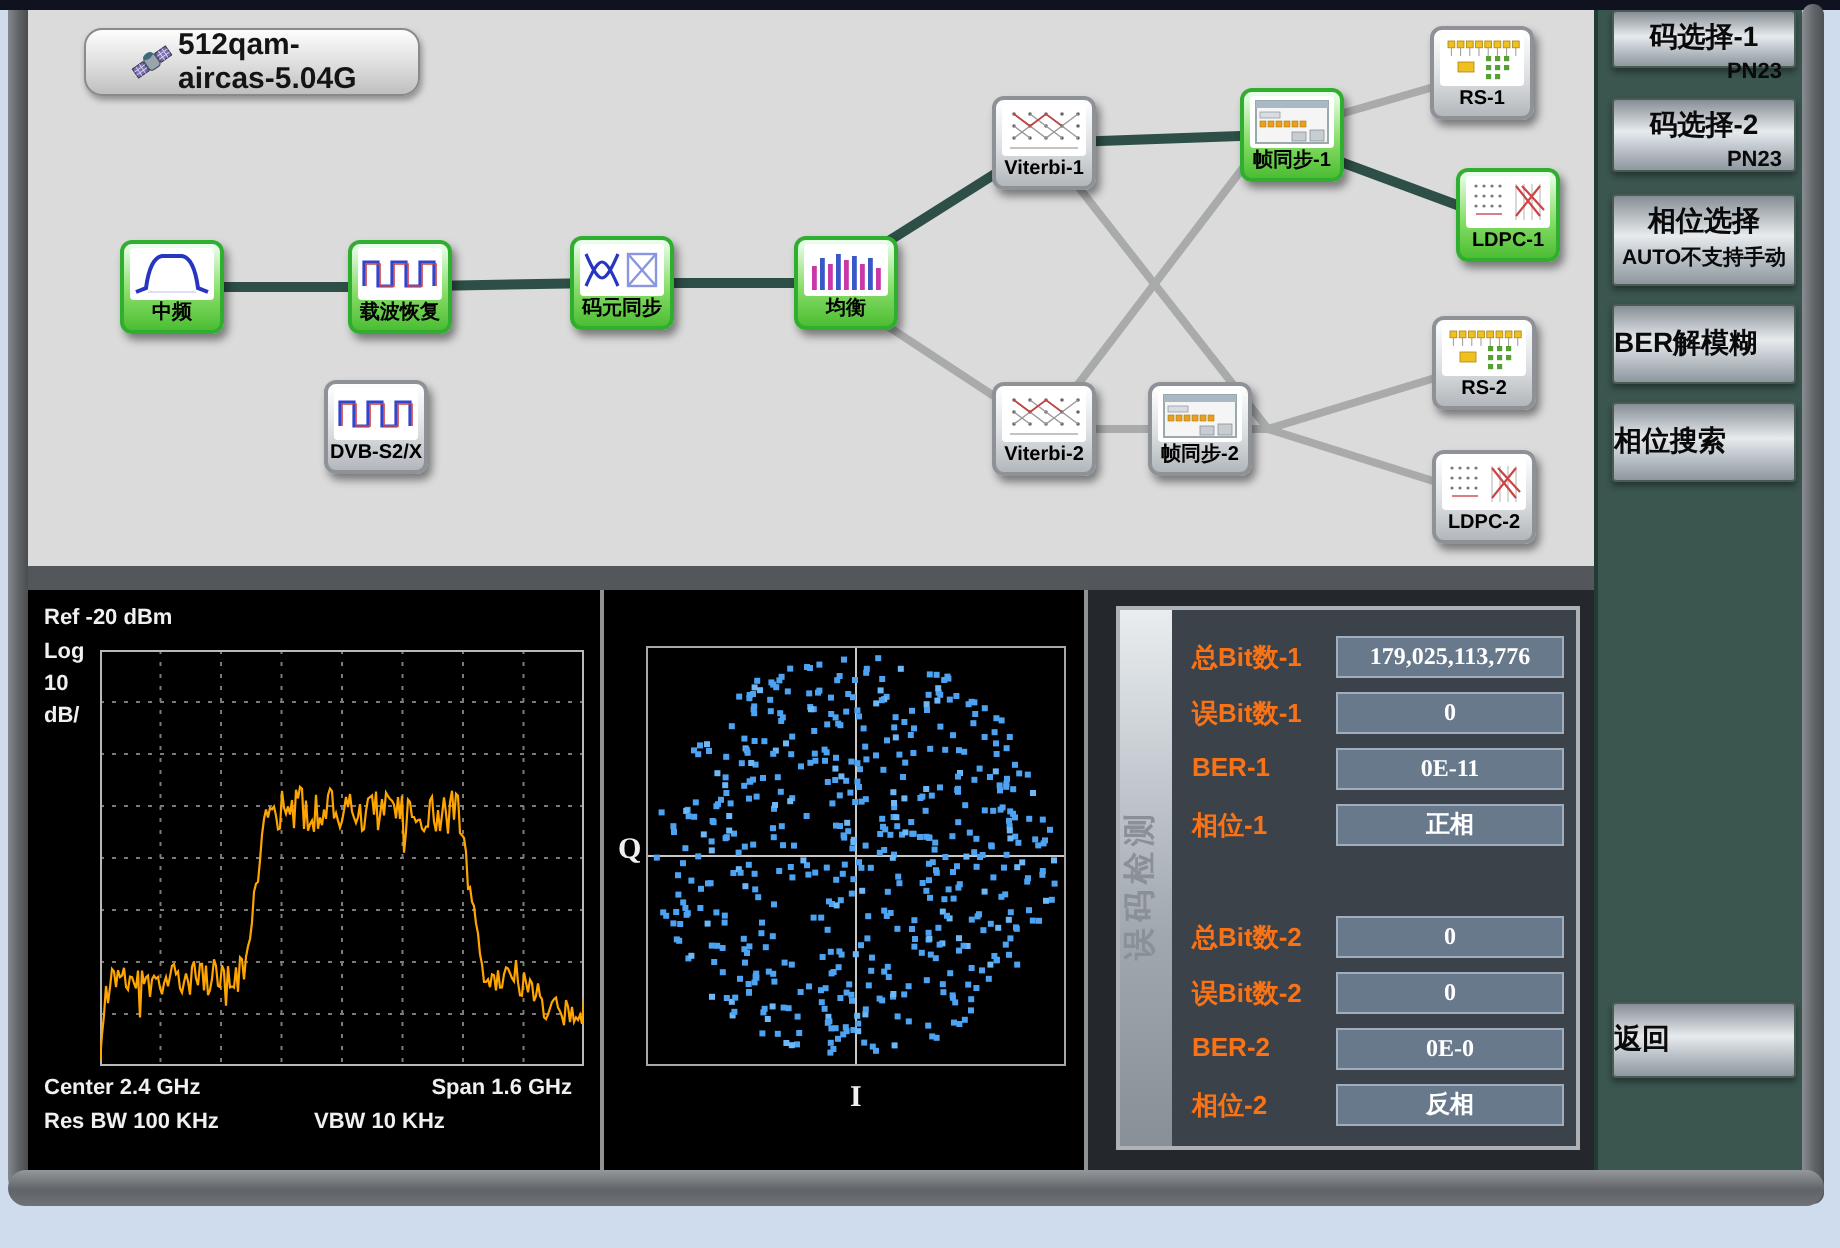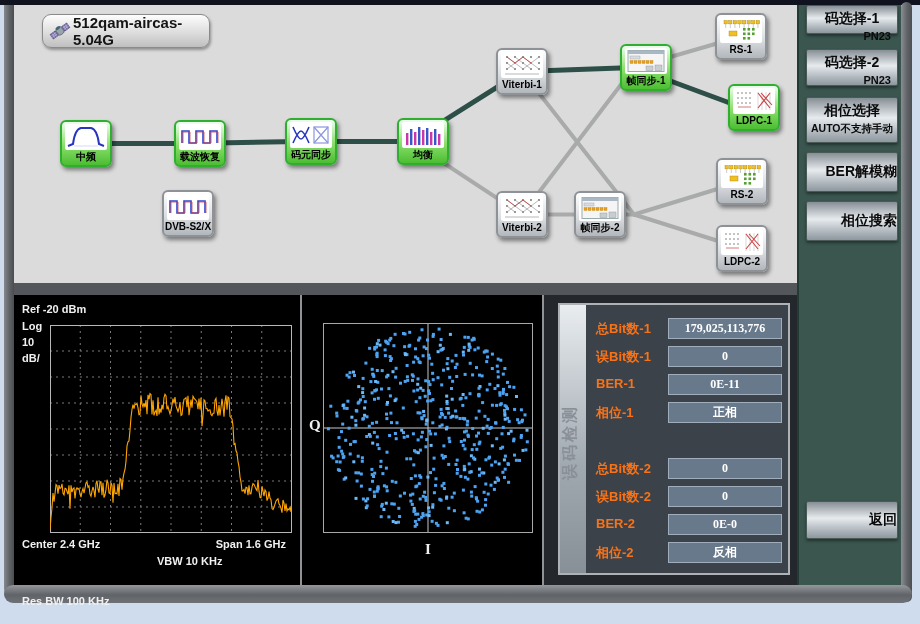--- a/index.html
+++ b/index.html
@@ -25,21 +25,21 @@
   }
   .node.active{border-color:#2fae2f;background:linear-gradient(180deg,#eefff0 0%,#8ade6a 55%,#4cbd33 100%);margin-left:12px;}
   .node.inactive{border-color:#8e9296;background:linear-gradient(180deg,#ffffff 0%,#dcdfe2 55%,#b2b7bb 100%);}
   .node-ico{flex:1;margin:2px 3px 0 3px;background:#fff;border-radius:2px;overflow:hidden;display:flex;align-items:center;justify-content:center;}
   .node-label{height:15px;line-height:14px;text-align:center;font-size:10px;font-weight:bold;color:#000;white-space:nowrap;}
   
   #title-btn{
     left:42px;top:14px;width:168px;height:34px;border-radius:9px;
     background:linear-gradient(180deg,#fdfdfd,#dadada 60%,#bfbfbf);
     border:1px solid #8a8a8a;box-shadow:1px 2px 3px rgba(0,0,0,.35);
-    display:flex;align-items:center;padding:0 6px;box-sizing:border-box;cursor:pointer;
+    display:flex;align-items:center;padding:0 22px;box-sizing:border-box;cursor:pointer;
   }
   #title-btn span{font-size:15px;font-weight:bold;color:#141414;}
   
   #panel-spectrum{left:14px;top:295px;width:286px;height:290px;background:#000;}
   #div1{left:300px;top:295px;width:2px;height:290px;background:#8f9396;}
   #panel-const{left:302px;top:295px;width:240px;height:290px;background:#000;}
   #div2{left:542px;top:295px;width:2px;height:290px;background:#8f9396;}
   #panel-ber{left:544px;top:295px;width:253px;height:290px;background:#24282c;}
   .spec-lab{position:absolute;color:#f0f0f0;font-size:11px;font-weight:bold;white-space:nowrap;}
   
@@ -62,21 +62,21 @@
   .side-btn{
     position:absolute;left:7px;width:92px;border-radius:2px;cursor:pointer;
     background:linear-gradient(180deg,#868e95 0%,#e7ebee 45%,#cdd3d8 60%,#8d979e 100%);
     border:1px solid #4a5a55;box-shadow:0 2px 3px rgba(0,0,0,.4);
     box-sizing:border-box;
   }
   .side-btn .main{display:block;text-align:center;font-size:14px;font-weight:bold;color:#0a0a0a;padding-top:4px;white-space:nowrap;}
   .side-btn .sub{display:block;text-align:right;font-size:11px;font-weight:bold;color:#0a0a0a;padding:2px 6px 0 0;white-space:nowrap;}
   .side-btn .sub.center{text-align:center;padding-right:0;font-size:10.5px;}
   .side-btn.single .main{padding-top:0;}
-  .side-btn.single{display:flex;align-items:center;justify-content:flex-end;}
+  .side-btn.single{display:flex;align-items:center;justify-content:flex-start;}
 </style>
 </head>
 <body>
 
 <div class="abs" id="topbar"></div>
 <div class="abs" id="frame-left"></div>
 <div class="abs" id="frame-right"></div>
 <div class="abs" id="frame-bottom"></div>
 
 <div class="abs" id="mid-sep"></div>
@@ -410,21 +410,21 @@
       <line x1="0" y1="78" x2="242" y2="78" stroke="#7b7b7b" stroke-width="1" stroke-dasharray="2 4"></line>
       <line x1="0" y1="104" x2="242" y2="104" stroke="#7b7b7b" stroke-width="1" stroke-dasharray="2 4"></line>
       <line x1="0" y1="130" x2="242" y2="130" stroke="#7b7b7b" stroke-width="1" stroke-dasharray="2 4"></line>
       <line x1="0" y1="156" x2="242" y2="156" stroke="#7b7b7b" stroke-width="1" stroke-dasharray="2 4"></line>
       <line x1="0" y1="182" x2="242" y2="182" stroke="#7b7b7b" stroke-width="1" stroke-dasharray="2 4"></line>
       <rect x="0.5" y="0.5" width="241" height="207" fill="none" stroke="#b8b8b8" stroke-width="1"></rect>
       <path d="M0 205.0 L1 192.3 L2 182.5 L3 168.0 L4 176.6 L5 168.7 L6 159.5 L7 160.7 L8 168.6 L9 160.1 L10 163.6 L11 162.8 L12 158.9 L13 168.4 L14 169.9 L15 163.3 L16 163.6 L17 166.6 L18 169.2 L19 160.3 L20 183.7 L21 160.3 L22 167.0 L23 163.7 L24 162.8 L25 173.4 L26 164.7 L27 162.9 L28 164.3 L29 163.5 L30 168.9 L31 172.1 L32 166.6 L33 163.5 L34 168.1 L35 163.2 L36 157.9 L37 157.1 L38 162.1 L39 160.8 L40 169.2 L41 171.3 L42 166.1 L43 161.8 L44 165.6 L45 172.3 L46 158.5 L47 155.7 L48 164.2 L49 167.6 L50 156.9 L51 156.9 L52 170.2 L53 157.8 L54 172.6 L55 170.0 L56 164.4 L57 154.7 L58 158.0 L59 167.9 L60 168.5 L61 157.7 L62 160.4 L63 177.8 L64 158.1 L65 168.7 L66 168.2 L67 168.8 L68 158.7 L69 170.9 L70 153.6 L71 154.6 L72 164.7 L73 153.4 L74 148.1 L75 144.5 L76 136.2 L77 120.9 L78 116.9 L79 115.9 L80 105.2 L81 92.4 L82 84.5 L83 79.7 L84 83.7 L85 79.0 L86 79.6 L87 78.3 L88 82.8 L89 89.7 L90 89.3 L91 70.4 L92 78.8 L93 81.9 L94 78.2 L95 82.3 L96 75.0 L97 89.1 L98 69.9 L99 74.2 L100 68.5 L101 69.4 L102 89.5 L103 75.3 L104 90.4 L105 87.1 L106 85.3 L107 90.9 L108 72.4 L109 89.4 L110 83.7 L111 87.6 L112 79.8 L113 84.4 L114 72.6 L115 69.3 L116 70.6 L117 84.2 L118 81.5 L119 85.3 L120 88.8 L121 85.6 L122 80.1 L123 73.5 L124 78.5 L125 72.0 L126 80.8 L127 83.8 L128 86.5 L129 83.5 L130 77.1 L131 90.4 L132 89.6 L133 80.6 L134 74.3 L135 73.6 L136 72.7 L137 82.3 L138 70.8 L139 90.1 L140 82.8 L141 74.6 L142 82.7 L143 71.3 L144 73.1 L145 74.5 L146 75.4 L147 77.3 L148 84.2 L149 73.5 L150 84.4 L151 72.9 L152 101.3 L153 90.9 L154 74.8 L155 76.0 L156 83.5 L157 83.5 L158 86.0 L159 85.0 L160 84.9 L161 89.4 L162 90.6 L163 88.3 L164 88.3 L165 75.1 L166 73.3 L167 85.8 L168 90.7 L169 80.1 L170 90.5 L171 82.5 L172 73.7 L173 81.5 L174 91.8 L175 76.2 L176 70.4 L177 84.8 L178 71.9 L179 72.9 L180 91.5 L181 92.6 L182 94.0 L183 100.9 L184 119.2 L185 118.5 L186 125.8 L187 128.0 L188 136.7 L189 141.7 L190 152.0 L191 157.1 L192 165.9 L193 165.9 L194 164.6 L195 168.6 L196 162.2 L197 162.6 L198 170.2 L199 160.2 L200 168.8 L201 168.7 L202 162.1 L203 158.7 L204 159.3 L205 161.6 L206 164.1 L207 165.6 L208 155.1 L209 166.2 L210 172.6 L211 172.8 L212 161.2 L213 166.2 L214 171.2 L215 164.9 L216 166.6 L217 175.6 L218 173.0 L219 166.7 L220 173.0 L221 174.6 L222 183.6 L223 184.6 L224 182.3 L225 179.1 L226 176.0 L227 174.6 L228 173.8 L229 178.8 L230 180.6 L231 183.3 L232 187.6 L233 175.0 L234 178.2 L235 186.0 L236 178.5 L237 186.0 L238 183.7 L239 185.0 L240 182.4 L241 186.9 L242 174.2 " fill="none" stroke="#ffa500" stroke-width="1.1"></path>
     </svg>
   <span class="spec-lab" style="left:8px;top:243px;">Center 2.4 GHz</span>
   <span class="spec-lab" style="right:14px;top:243px;">Span 1.6 GHz</span>
-  <span class="spec-lab" style="left:8px;top:260px;margin-top:40px;">Res BW 100 KHz</span>
+  <span class="spec-lab" style="left:8px;top:260px;">Res BW 100 KHz</span>
   <span class="spec-lab" style="left:143px;top:260px;text-align:right;">VBW 10 KHz</span>
 </div>
 <div class="abs" id="div1"></div>
 
 <div class="abs" id="panel-const">
   <span class="spec-lab" style="left:7px;top:122px;font-family:'Liberation Serif',serif;font-size:15px;">Q</span>
   <svg id="const-svg" style="position:absolute;left:21px;top:28px;" width="210" height="210">
       <rect x="0.5" y="0.5" width="209" height="209" fill="none" stroke="#a8a8a8" stroke-width="1"></rect>
       <line x1="105" y1="1" x2="105" y2="209" stroke="#c8c8c8" stroke-width="1"></line>
       <line x1="1" y1="105" x2="209" y2="105" stroke="#c8c8c8" stroke-width="1"></line>

